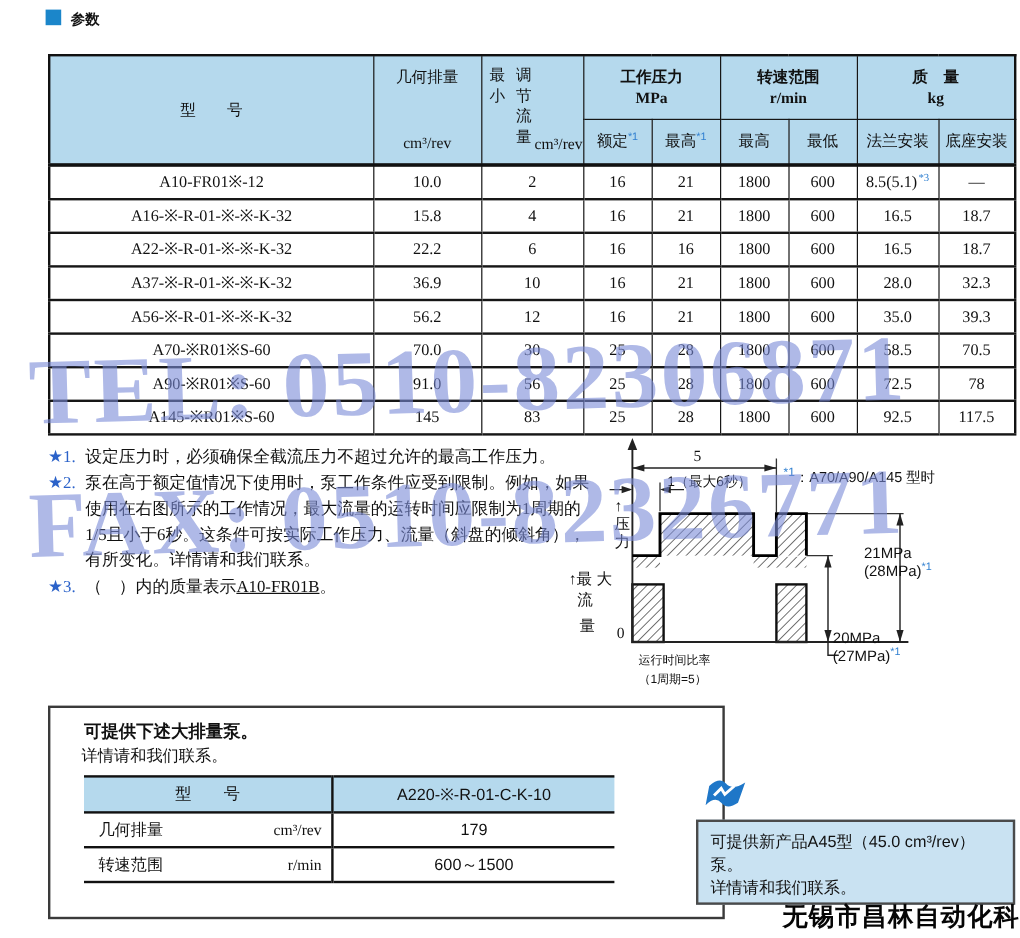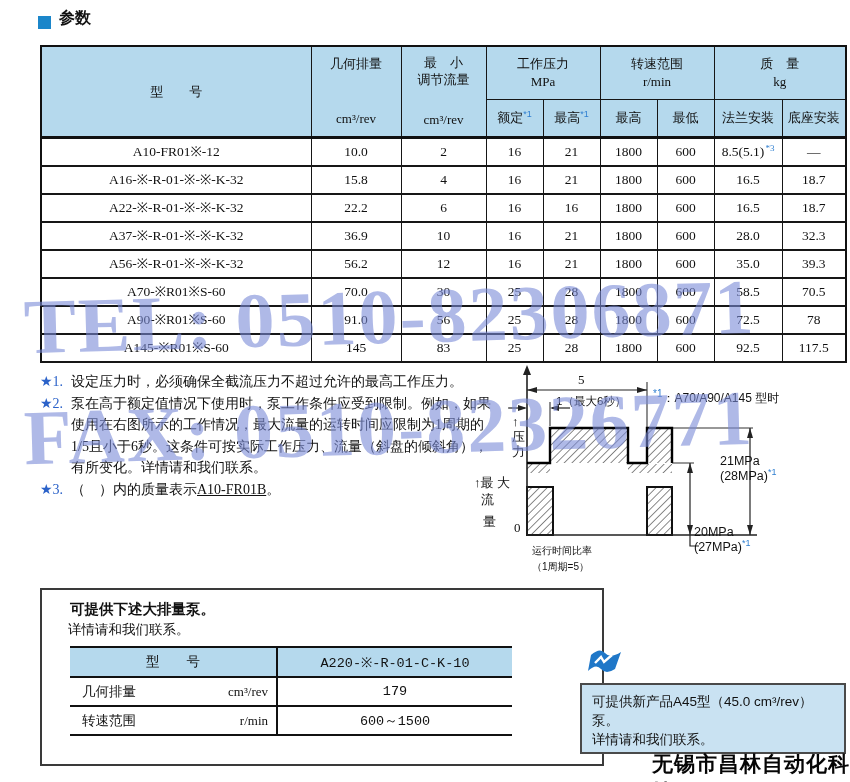--- a/index.html
+++ b/index.html
@@ -1,37 +1,37 @@
 <!DOCTYPE html>
 <html><head>
 <meta charset="utf-8">
 <style>
   html,body{margin:0;padding:0;background:#fff;}
   .page{position:relative;width:850px;height:782px;background:#ffffff;overflow:hidden;
         font-family:"Liberation Sans",sans-serif;color:#111;}
 
   
-  .sec-title{position:absolute;left:38px;top:8px;display:flex;align-items:flex-end;gap:8px;
-             font-size:16px;font-weight:bold;}
+  .sec-title{position:absolute;left:38px;top:8px;display:flex;align-items:flex-start;gap:8px;
+             font-size:12px;font-weight:bold;}
   .sec-bullet{width:13px;height:13px;background:#1b86ca;}
 
   
   table.main{position:absolute;left:40px;top:45px;width:805px;border-collapse:collapse;
              table-layout:fixed;font-size:13px;}
   table.main th,table.main td{border:1px solid #161616;text-align:center;vertical-align:middle;padding:0;}
   table.main{border:2px solid #111;}
   table.main thead th{background:#b5d9ed;font-weight:normal;}
   table.main thead tr.h2 th{height:36px;margin-left:48px;}
   table.main thead{border-bottom:3px solid #111;}
   table.main tbody td{height:26px;line-height:26px;border-bottom-width:2px;
                       font-family:"Liberation Serif",serif;font-size:13.5px;}
   .hstack{display:flex;flex-direction:column;justify-content:space-between;height:72px;padding:8px 0 9px;}
-  .hstack3{display:flex;flex-direction:column;height:74px;padding:7px 0 8px;line-height:17px;}
+  .hstack3{display:flex;flex-direction:row;height:74px;padding:7px 0 8px;line-height:17px;}
   .hstack3 .u{margin-top:auto;}
-  .grp{display:block;line-height:18px;padding:5px 12px;}
+  .grp{display:block;line-height:18px;padding:5px 12px;font-weight:bold;}
   .unit{font-family:"Liberation Serif",serif;}
   .sup{color:#2f7fd0;font-size:9px;vertical-align:super;line-height:0;}
   td .sup{margin-left:1px;}
 
   
   .notes{position:absolute;left:40px;top:371px;width:456px;font-size:14px;line-height:21.5px;
          font-family:"Liberation Serif",serif;}
   .note{display:flex;}
   .note .mk{flex:none;width:31px;color:#2b62c9;}
   .note .tx{flex:1;}
@@ -59,21 +59,21 @@
   .offer .ttl{position:absolute;left:28px;top:10px;font-size:14.5px;font-weight:bold;}
   .offer .sub{position:absolute;left:26px;top:31px;font-size:13.5px;font-family:"Liberation Serif",serif;}
   table.offer-t{position:absolute;left:28px;top:56px;width:442px;border-collapse:collapse;table-layout:fixed;}
   table.offer-t td,table.offer-t th{padding:0;font-weight:normal;}
   table.offer-t tr{border-top:2px solid #111;}
   table.offer-t tr:last-child{border-bottom:2px solid #111;}
   table.offer-t .hd{background:#b5d9ed;height:28px;text-align:center;font-size:13.5px;}
   table.offer-t td{height:27px;font-size:13.5px;}
   table.offer-t .lb{text-align:left;padding-left:12px;}
   table.offer-t .un{text-align:right;padding-right:8px;font-family:"Liberation Serif",serif;font-size:13px;}
-  table.offer-t .vl{text-align:center;border-left:2px solid #111;font-family:Liberation Mono, monospace;}
+  table.offer-t .vl{text-align:center;border-left:2px solid #111;font-family:Liberation Sans, sans-serif;}
 
   
   .logo{position:absolute;left:584px;top:644px;}
   .promo{position:absolute;left:580px;top:683px;width:266px;height:71px;box-sizing:border-box;
          background:#c9e2f2;border:2px solid #4a4a4a;padding:7px 10px;font-size:13.5px;line-height:19px;}
 
   
   .footer{position:absolute;left:652px;top:750px;font-size:21px;font-weight:bold;letter-spacing:1px;color:#050505;}
 
   

